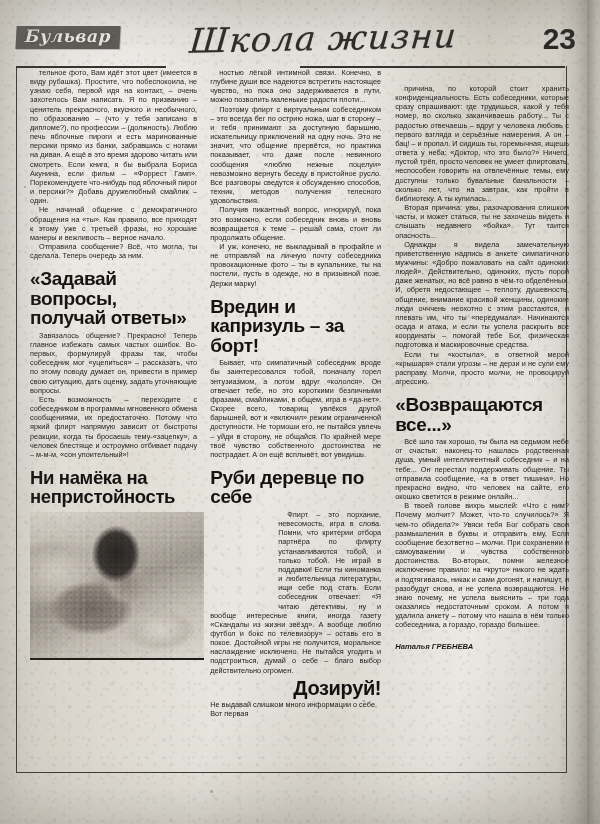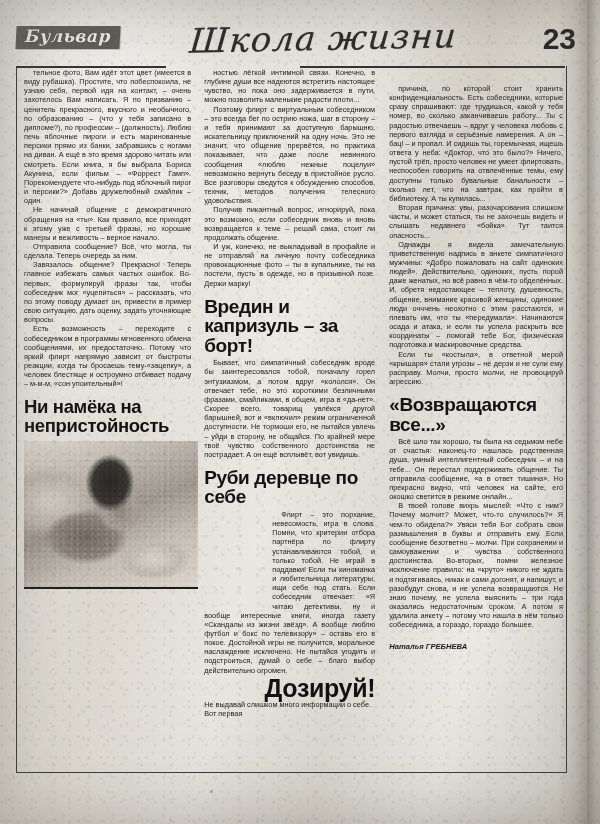--- a/index.html
+++ b/index.html
@@ -80,21 +80,21 @@
 
   
   #frame{
     position:absolute;left:16px;top:66px;width:549px;height:706px;
     border-left:1.6px solid #3a3835;
     border-right:1.6px solid #3a3835;
     border-bottom:1.6px solid #3a3835;
     z-index:15;pointer-events:none;
   }
   #cols{
-    position:absolute;left:22px;top:68px;width:545px;height:700px;
+    position:absolute;left:28px;top:68px;width:545px;height:700px;
     display:flex;z-index:16;
   }
   .col{position:relative;height:700px;overflow:hidden;}
   .c1{width:176px;padding:0 7px 0 2px;}
   .c2{width:180px;padding:0 7px 0 6px;}
   .c3{width:183px;padding:16px 4px 0 7px;}
 
   
   p{
     margin:0 0 0 0;
@@ -152,21 +152,21 @@
   
   .wrapbox{position:relative;}
   .float-ph{
     float:left;width:62px;height:92px;
     shape-outside:polygon(0 0,100% 0,100% 100%,0 100%);
     margin:2px 6px 0 0;
   }
   p.ragright{text-align:left;text-indent:0;}
 
   h2.dozir{
-    text-align:right;margin:4px 0 2px 0;font-size:25px;
+    text-align:right;margin:4px 0 2px 0;font-size:20px;
   }
 
   .byline{
     margin-top:13px;
     text-align:left;
     font-family:"Liberation Sans", sans-serif;
     font-weight:bold;font-style:italic;
     font-size:7.6px;color:#1c1b19;
   }
 
@@ -188,20 +188,21 @@
 
   <div id="frame"></div>
 
   <div id="cols">
 
     <div class="col c1">
       <p>тельное фото, Вам идёт этот цвет (имеется в виду рубашка). Простите, что побеспокоила, не узнаю себя, первой идя на контакт, – очень захотелось Вам написать. Я по призванию – ценитель прекрасного, вкусного и необычного, по образованию – (что у тебя записано в дипломе?), по профессии – (должность). Люблю печь яблочные пироги и есть маринованные персики прямо из банки, забравшись с ногами на диван. А ещё в это время здорово читать или смотреть. Если книга, я бы выбрала Бориса Акунина, если фильм – «Форрест Гамп». Порекомендуете что-нибудь под яблочный пирог и персики?» Добавь дружелюбный смайлик – один.</p>
       <p>Не начинай общение с демократичного обращения на «ты». Как правило, все приходят к этому уже с третьей фразы, но хорошие манеры и вежливость – верное начало.</p>
       <p>Отправила сообщение? Всё, что могла, ты сделала. Теперь очередь за ним.</p>
 
+      <h2 class="big">«Задавай вопросы, получай ответы»</h2>
       <p>Завязалось общение? Прекрасно! Теперь главное избежать самых частых ошибок. Во-первых, формулируй фразы так, чтобы собеседник мог «уцепиться» – рассказать, что по этому поводу думает он, привести в пример свою ситуацию, дать оценку, задать уточняющие вопросы.</p>
       <p>Есть возможность – переходите с собеседником в программы мгновенного обмена сообщениями, их предостаточно. Потому что яркий флирт напрямую зависит от быстроты реакции, когда ты бросаешь тему-«зацепку», а человек блестяще и остроумно отбивает подачу – м-м-м, «сон упоительный»!</p>
 
       <h2>Ни намёка на непристойность</h2>
 
       <div class="photo-wrap">
         <div class="photo"></div>
         <div class="photo-grain"></div>
       </div>
     </div>

